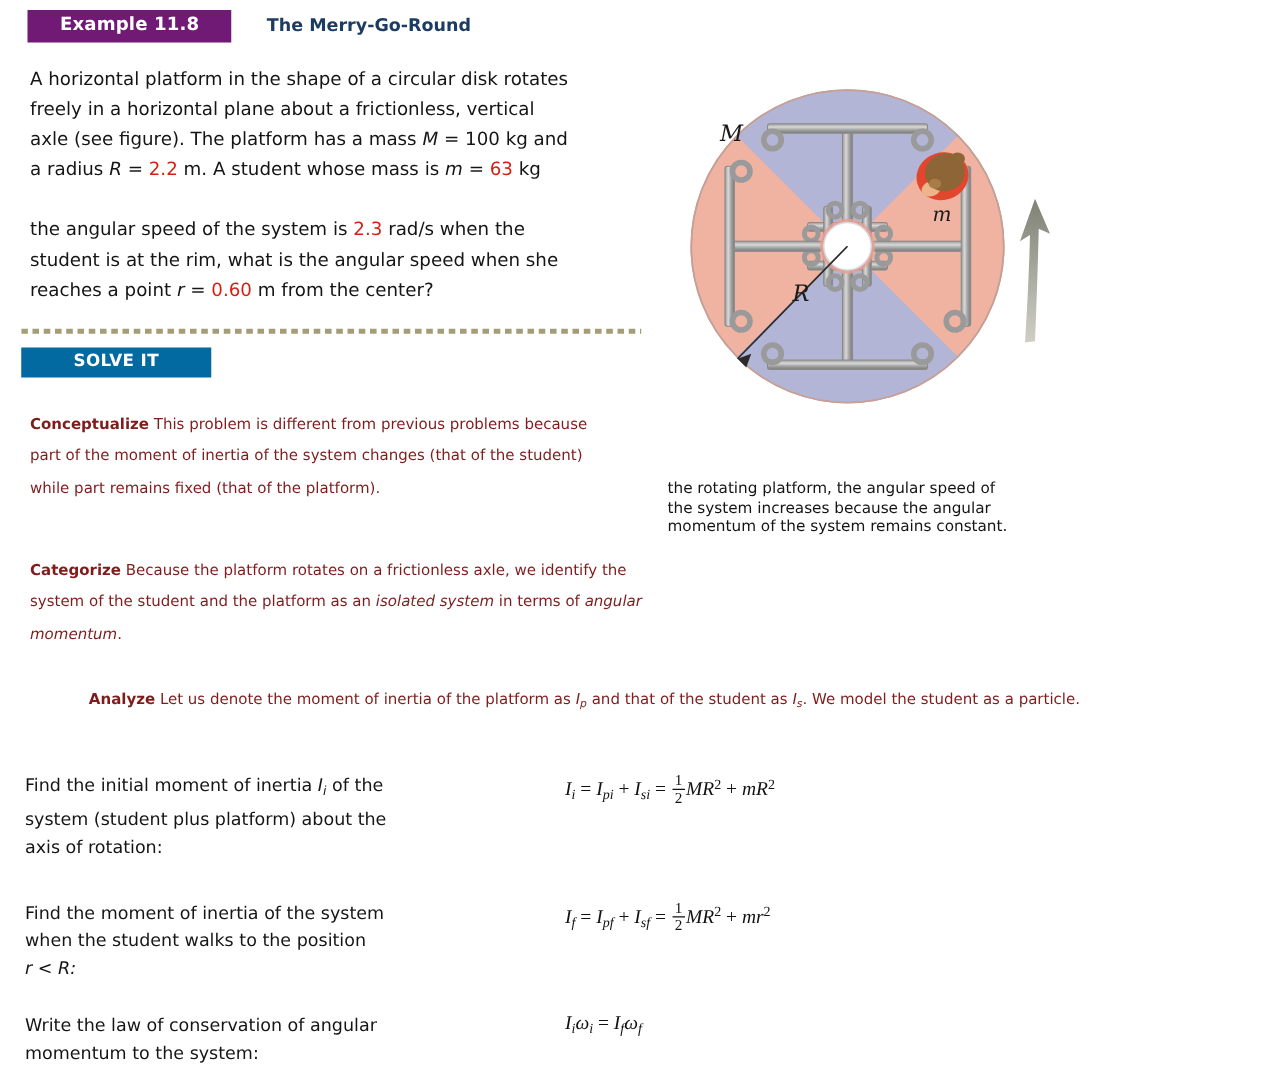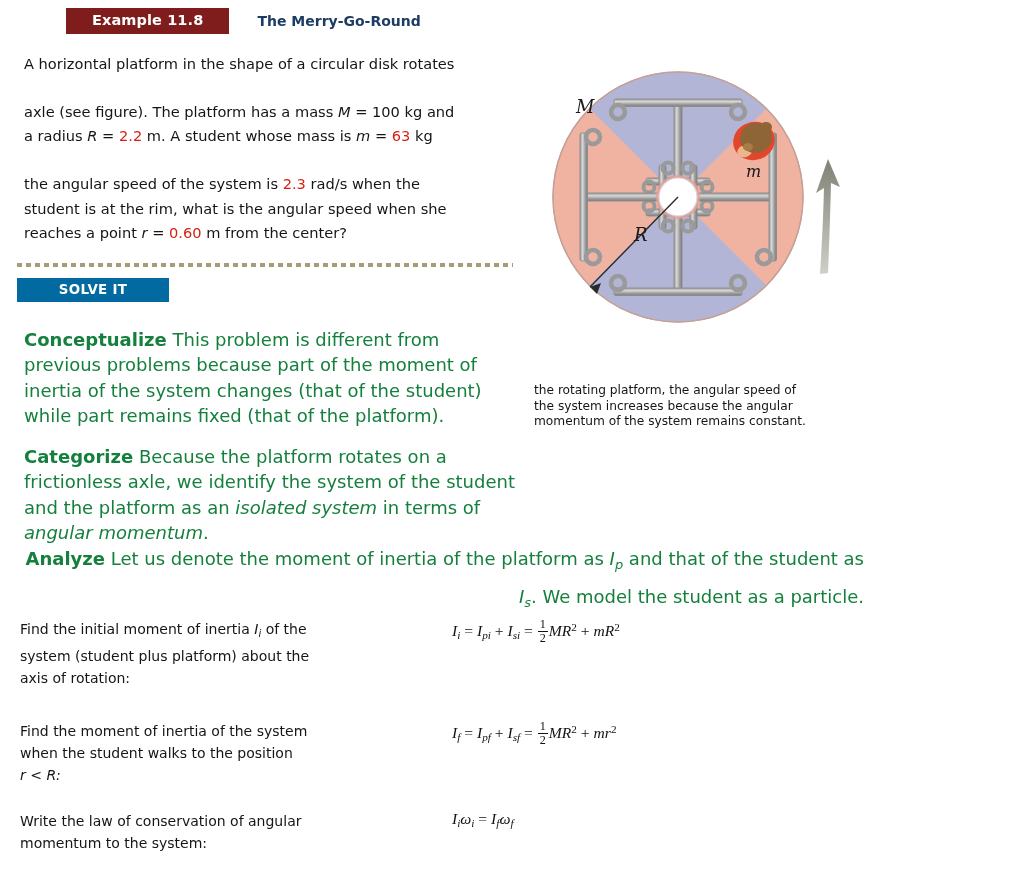--- a/index.html
+++ b/index.html
@@ -19,31 +19,30 @@
   
   #example-header {
     position: absolute;
     top: 8px;
     left: 22px;
     width: 980px;
     height: 26px;
   }
   .example-badge {
     display: inline-block;
-    background: #7f1d1d;
+    background: #701a75;
     color: #ffffff;
     font-weight: bold;
     font-size: 14.5px;
     padding: 5px 26px 6px 26px;
     letter-spacing: 0.1px;
     vertical-align: top;
     box-sizing: border-box;
     height: 26px;
     line-height: 15px;
-    margin-left: 44px;
   }
   .example-title {
     display: inline-block;
     color: #1d3c63;
     font-weight: bold;
     font-size: 14px;
     margin-left: 23px;
     line-height: 26px;
     vertical-align: top;
   }
@@ -85,23 +84,23 @@
     font-weight: bold;
     font-size: 13.4px;
     line-height: 24px;
     text-align: center;
     letter-spacing: 0.3px;
   }
 
   
   .sol-para {
     position: absolute;
-    font-size: 18px;
+    font-size: 12px;
     line-height: 25.3px;
-    color: #15803d;
+    color: #7f1d1d;
   }
   .sol-para b { font-weight: bold; }
   .sol-para i { font-style: italic; }
   #para-conceptualize { top: 327px; left: 24px; width: 470px; }
   #para-categorize    { top: 444px; left: 24px; width: 520px; }
   #para-analyze       { top: 543px; left: 24px; width: 840px; line-height: 32px; text-align: right; }
 
   .sub { font-size: 0.72em; vertical-align: -0.28em; font-style: italic; }
   .sup { font-size: 0.72em; vertical-align: 0.45em; }
   .mvar { font-style: italic; }
@@ -166,21 +165,21 @@
 </head>
 <body>
 
 <div id="example-header">
   <span class="example-badge">Example 11.8</span>
   <span class="example-title">The Merry-Go-Round</span>
 </div>
 
 <div id="problem-statement">
   <span>A horizontal platform in the shape of a circular disk rotates</span><br>
-  <br>
+  <span>freely in a horizontal plane about a frictionless, vertical</span><br>
   <span>axle (see figure). The platform has a mass </span><i>M</i><span> = 100 kg and</span><br>
   <span>a radius </span><i>R</i><span> = </span><span class="val">2.2</span><span> m. A student whose mass is </span><i>m</i><span> = </span><span class="val">63</span><span> kg</span><br>
   <br>
   <span>the angular speed of the system is </span><span class="val">2.3</span><span> rad/s when the</span><br>
   <span>student is at the rim, what is the angular speed when she</span><br>
   <span>reaches a point </span><i>r</i><span> = </span><span class="val">0.60</span><span> m from the center?</span>
 </div>
 
 <div id="dotted-rule"></div>
 

